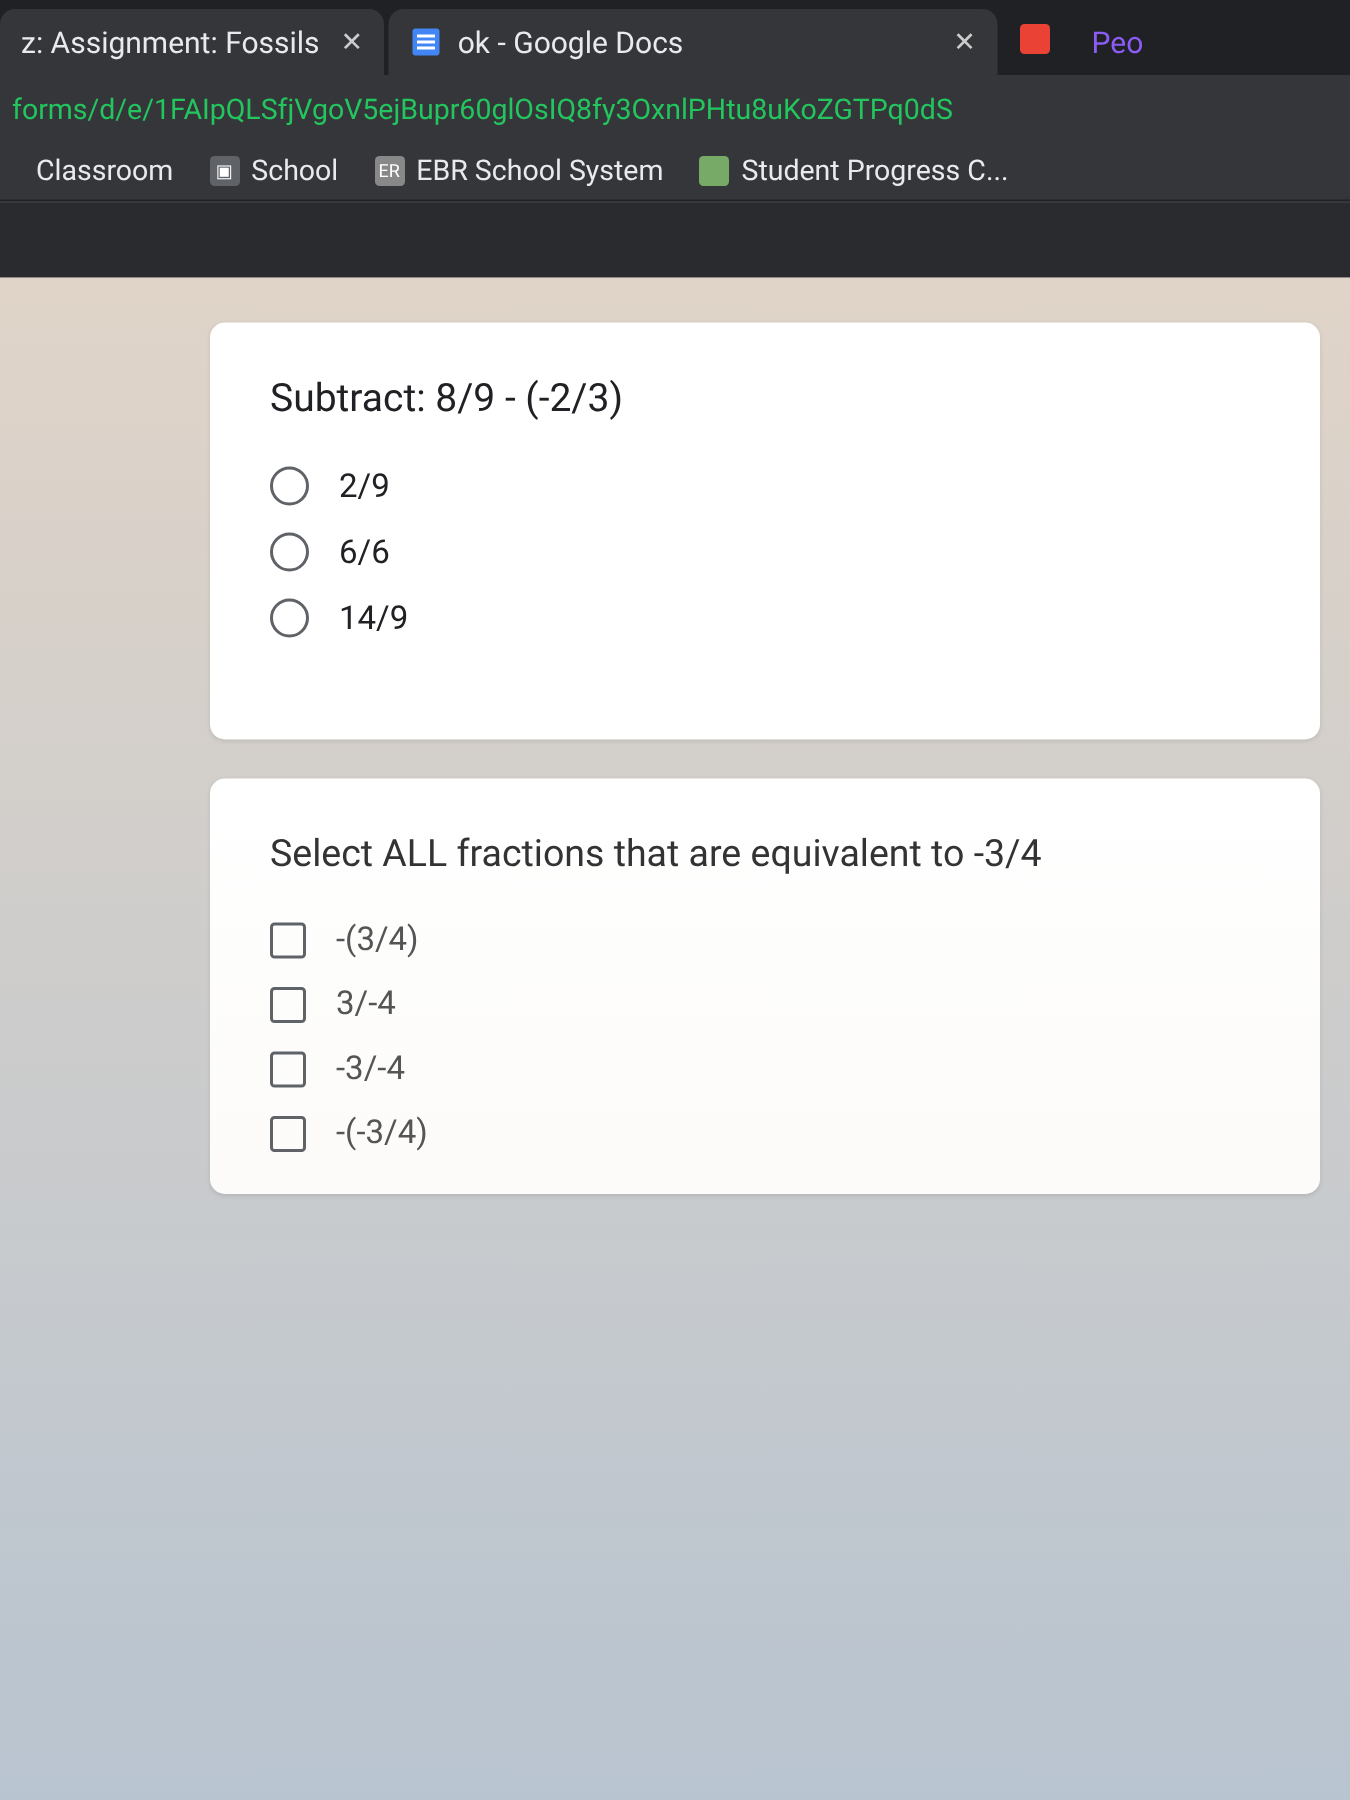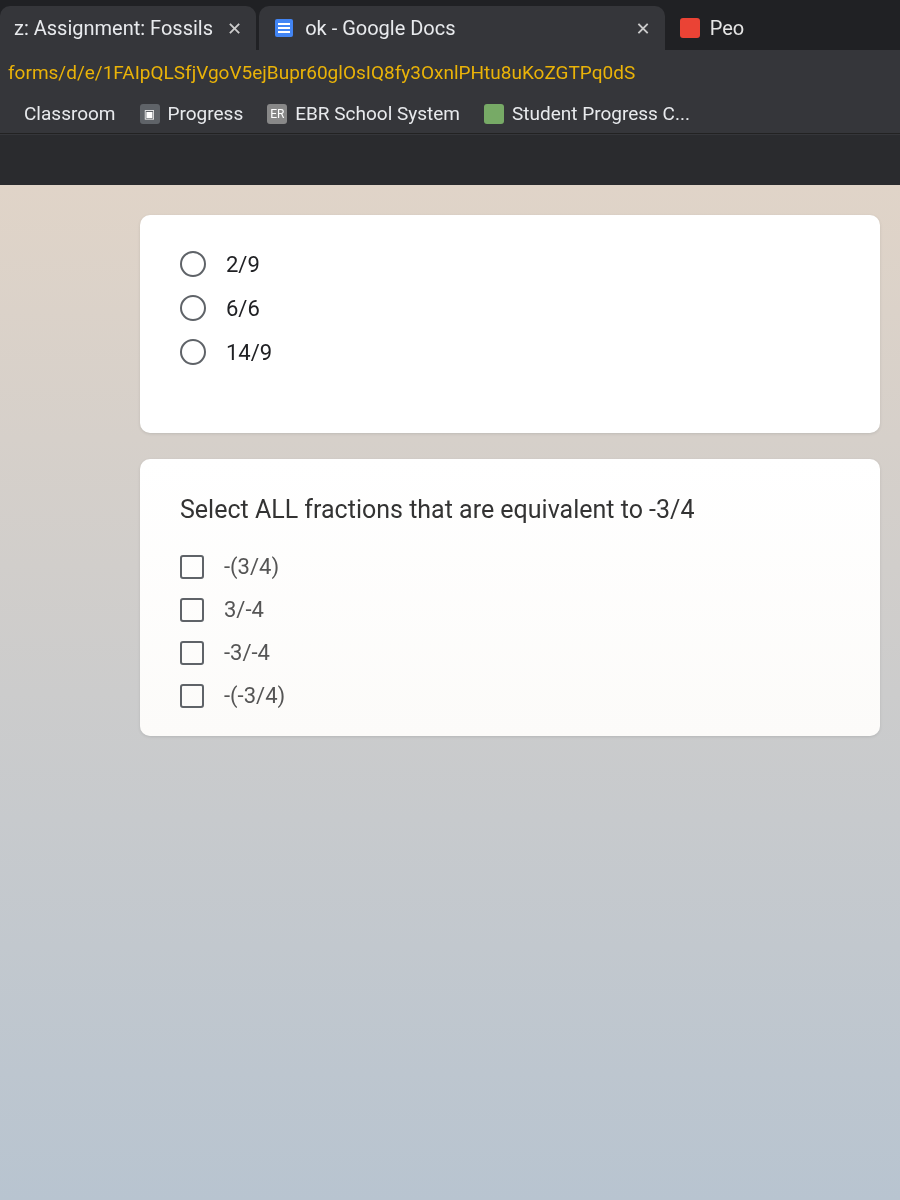--- a/index.html
+++ b/index.html
@@ -34,21 +34,21 @@
       cursor: pointer;
     }
     .tab.active { background: #35363a; }
     .tab .favicon { width: 22px; height: 22px; margin-right: 10px; display:flex;align-items:center;justify-content:center;}
     .tab .close-x { margin-left: 14px; font-size: 18px; color: #ccc; cursor: pointer;}
     .address-bar {
       height: 44px;
       display: flex;
       align-items: center;
       padding: 0 8px;
-      color: #eab308;
+      color: #22c55e;
       font-size: 19px;
       overflow: hidden;
       white-space: nowrap;
     }
     .bookmarks-bar {
       height: 40px;
       display: flex;
       align-items: center;
       padding: 0 18px;
       gap: 12px;
@@ -92,21 +92,21 @@
       margin-right: 20px; flex-shrink: 0;
     }
     .checkbox-square {
       width: 24px; height: 24px; border: 2.5px solid #5f6368; border-radius: 3px;
       margin-right: 20px; flex-shrink: 0;
     }
     .q2-title { color: #333; font-size: 25px; }
     .q2 .option-row { color: #555; font-size: 22px;}
     .card2 { padding-bottom: 10px; background: linear-gradient(180deg,#fff 0%,#fcfbf9 100%); border-radius: 10px;}
     .truncated-tab {
-      color: #e5e5e5; font-size: 20px; padding: 10px 12px; display:flex;align-items:center;gap:10px;
+      color: #8b5cf6; font-size: 20px; padding: 10px 12px; display:flex;gap:28px;
     }
     .favicon-docs { background:#4285f4; width:18px;height:18px;border-radius:2px;position:relative;}
     .favicon-docs::after{content:'';position:absolute;top:4px;left:3px;right:3px;height:2px;background:#fff;box-shadow:0 4px 0 #fff,0 8px 0 #fff;}
     .favicon-peo { background:#ea4335;width:20px;height:20px;border-radius:3px;}
   </style>
 </head>
 <body>
 
 <div class="browser-top">
   <div class="tab-strip">
@@ -128,38 +128,39 @@
   </div>
   <div class="address-bar">
     <span>forms/d/e/1FAIpQLSfjVgoV5ejBupr60glOsIQ8fy3OxnlPHtu8uKoZGTPq0dS</span>
   </div>
   <div class="bookmarks-bar">
     <div class="bookmark">
       <span>Classroom</span>
     </div>
     <div class="bookmark">
       <span class="bicon">▣</span>
-      <span>Progress</span>
+      <span>School</span>
     </div>
     <div class="bookmark">
       <span class="bicon" style="background:#888;">ER</span>
       <span>EBR School System</span>
     </div>
     <div class="bookmark">
       <span class="bicon" style="background:#7a6;"></span>
       <span>Student Progress C...</span>
     </div>
   </div>
 </div>
 
 <div style="height:50px;background:#2a2b2e;"></div>
 
 <div class="content-area">
 
   <div class="form-card">
+    <div class="question-title">Subtract: 8/9 - (-2/3)</div>
     <div class="option-row">
       <span class="radio-circle"></span>
       <span>2/9</span>
     </div>
     <div class="option-row">
       <span class="radio-circle"></span>
       <span>6/6</span>
     </div>
     <div class="option-row">
       <span class="radio-circle"></span>

